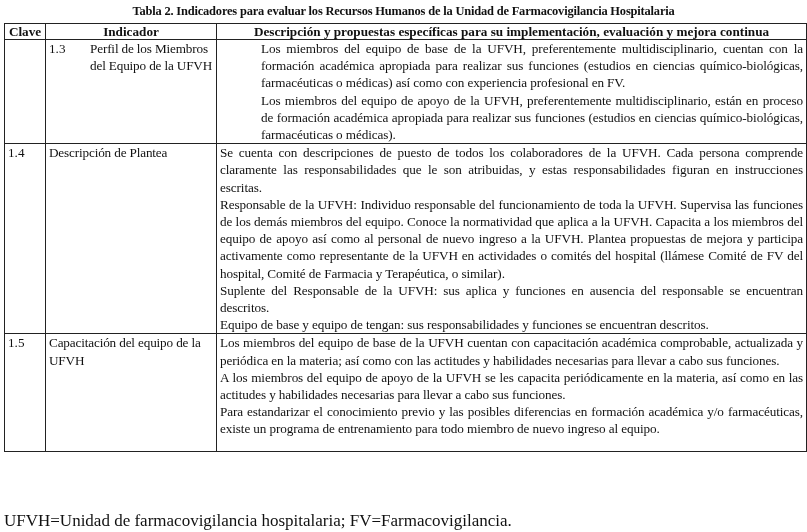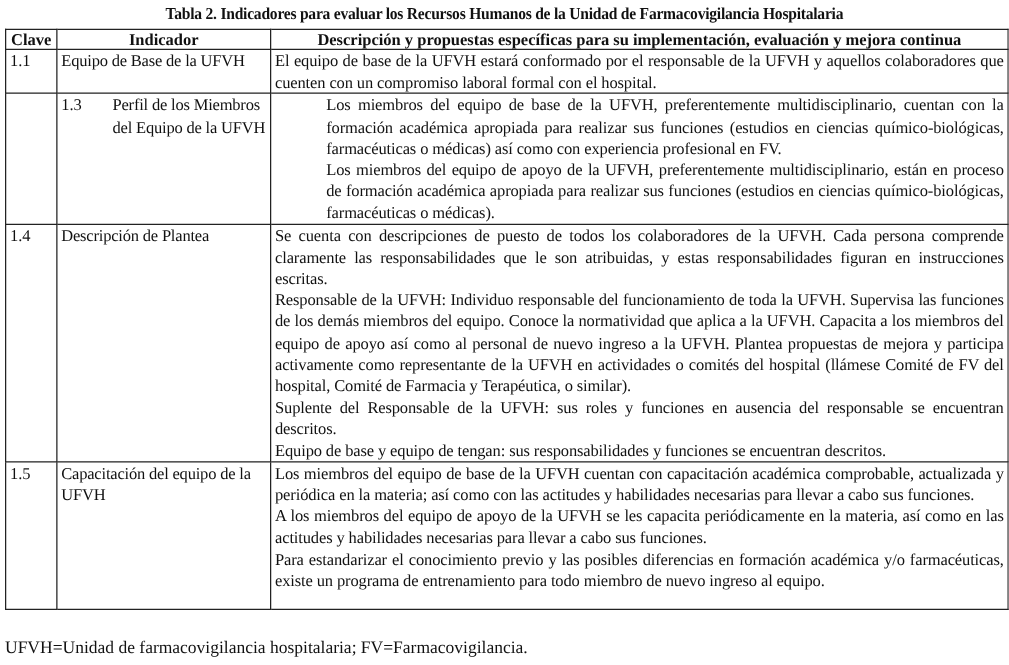--- a/index.html
+++ b/index.html
@@ -8,21 +8,21 @@
   .title { position: absolute; top: 3px; left: 0; width: 807px; text-align: center;
            font-weight: bold; font-size: 13.4px; letter-spacing: -0.2px; transform: scaleX(0.93); transform-origin: center; }
   table { position: absolute; top: 23px; left: 4px; width: 802px; border-collapse: collapse;
           table-layout: fixed; font-size: 13.2px; line-height: 17.2px; }
   td, th { border: 1px solid #222; vertical-align: top; padding: 0 3px 0 3px; }
   th { font-weight: bold; text-align: center; line-height: 15px; padding-top: 0; padding-bottom: 0; }
   col.c1 { width: 41px; } col.c2 { width: 171px; } col.c3 { width: 590px; }
   .desc p { margin: 0; text-align: justify; }
   .row-11 td { height: 33px; } .row-12 td { height: 32px; } .row-13 td { height: 95px; padding-left: 44px; }
   .row-14 td { height: 184px; margin-top: 16px; } .row-15 td { height: 117px; }
-  .foot { position: absolute; top: 511px; left: 4px; font-size: 14px; }
+  .foot { position: absolute; top: 511px; left: 4px; font-size: 17px; }
   .ind { letter-spacing: -0.15px; }
   .desc { letter-spacing: -0.1px; }
 </style>
 </head>
 <body>
 
 <div class="title">Tabla 2. Indicadores para evaluar los Recursos Humanos de la Unidad de Farmacovigilancia Hospitalaria</div>
 
 <table>
   <colgroup>
@@ -31,42 +31,35 @@
       <col class="c3">
     </colgroup>
   <thead>
     <tr>
       <th>Clave</th>
       <th>Indicador</th>
       <th>Descripción y propuestas específicas para su implementación, evaluación y mejora continua</th>
     </tr>
   </thead>
   <tbody>
-    <tr class="row-11">
-      <td>1.1</td>
-      <td class="ind">Equipo de Base de la UFVH</td>
-      <td class="desc">
-        <p>El equipo de base de la UFVH estará conformado por el responsable de la UFVH y aquellos colaboradores que cuenten con un compromiso laboral formal con el hospital.</p>
-      </td>
-    </tr>
     <tr class="row-13">
       <td>1.3</td>
       <td class="ind">Perfil de los Miembros del Equipo de la UFVH</td>
       <td class="desc">
         <p>Los miembros del equipo de base de la UFVH, preferentemente multidisciplinario, cuentan con la formación académica apropiada para realizar sus funciones (estudios en ciencias químico-biológicas, farmacéuticas o médicas) así como con experiencia profesional en FV.</p>
         <p>Los miembros del equipo de apoyo de la UFVH, preferentemente multidisciplinario, están en proceso de formación académica apropiada para realizar sus funciones (estudios en ciencias químico-biológicas, farmacéuticas o médicas).</p>
       </td>
     </tr>
     <tr class="row-14">
       <td>1.4</td>
       <td class="ind">Descripción de Plantea</td>
       <td class="desc">
         <p>Se cuenta con descripciones de puesto de todos los colaboradores de la UFVH. Cada persona comprende claramente las responsabilidades que le son atribuidas, y estas responsabilidades figuran en instrucciones escritas.</p>
         <p>Responsable de la UFVH: Individuo responsable del funcionamiento de toda la UFVH. Supervisa las funciones de los demás miembros del equipo. Conoce la normatividad que aplica a la UFVH. Capacita a los miembros del equipo de apoyo así como al personal de nuevo ingreso a la UFVH. Plantea propuestas de mejora y participa activamente como representante de la UFVH en actividades o comités del hospital (llámese Comité de FV del hospital, Comité de Farmacia y Terapéutica, o similar).</p>
-        <p>Suplente del Responsable de la UFVH: sus roles y funciones en ausencia del responsable se encuentran descritos.</p>
+        <p>Suplente del Responsable de la UFVH: sus aplica y funciones en ausencia del responsable se encuentran descritos.</p>
         <p>Equipo de base y equipo de tengan: sus responsabilidades y funciones se encuentran descritos.</p>
       </td>
     </tr>
     <tr class="row-15">
       <td>1.5</td>
       <td class="ind">Capacitación del equipo de la UFVH</td>
       <td class="desc">
         <p>Los miembros del equipo de base de la UFVH cuentan con capacitación académica comprobable, actualizada y periódica en la materia; así como con las actitudes y habilidades necesarias para llevar a cabo sus funciones.</p>
         <p>A los miembros del equipo de apoyo de la UFVH se les capacita periódicamente en la materia, así como en las actitudes y habilidades necesarias para llevar a cabo sus funciones.</p>
         <p>Para estandarizar el conocimiento previo y las posibles diferencias en formación académica y/o farmacéuticas, existe un programa de entrenamiento para todo miembro de nuevo ingreso al equipo.</p>

